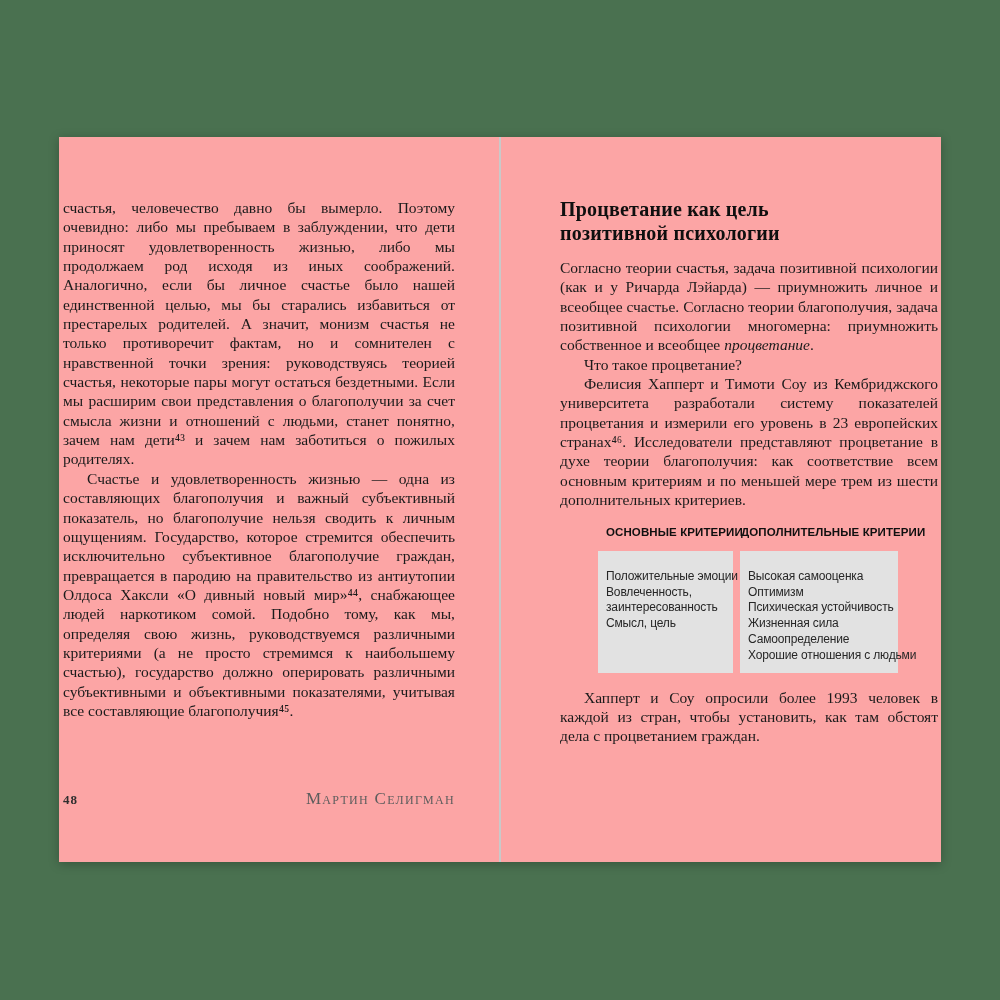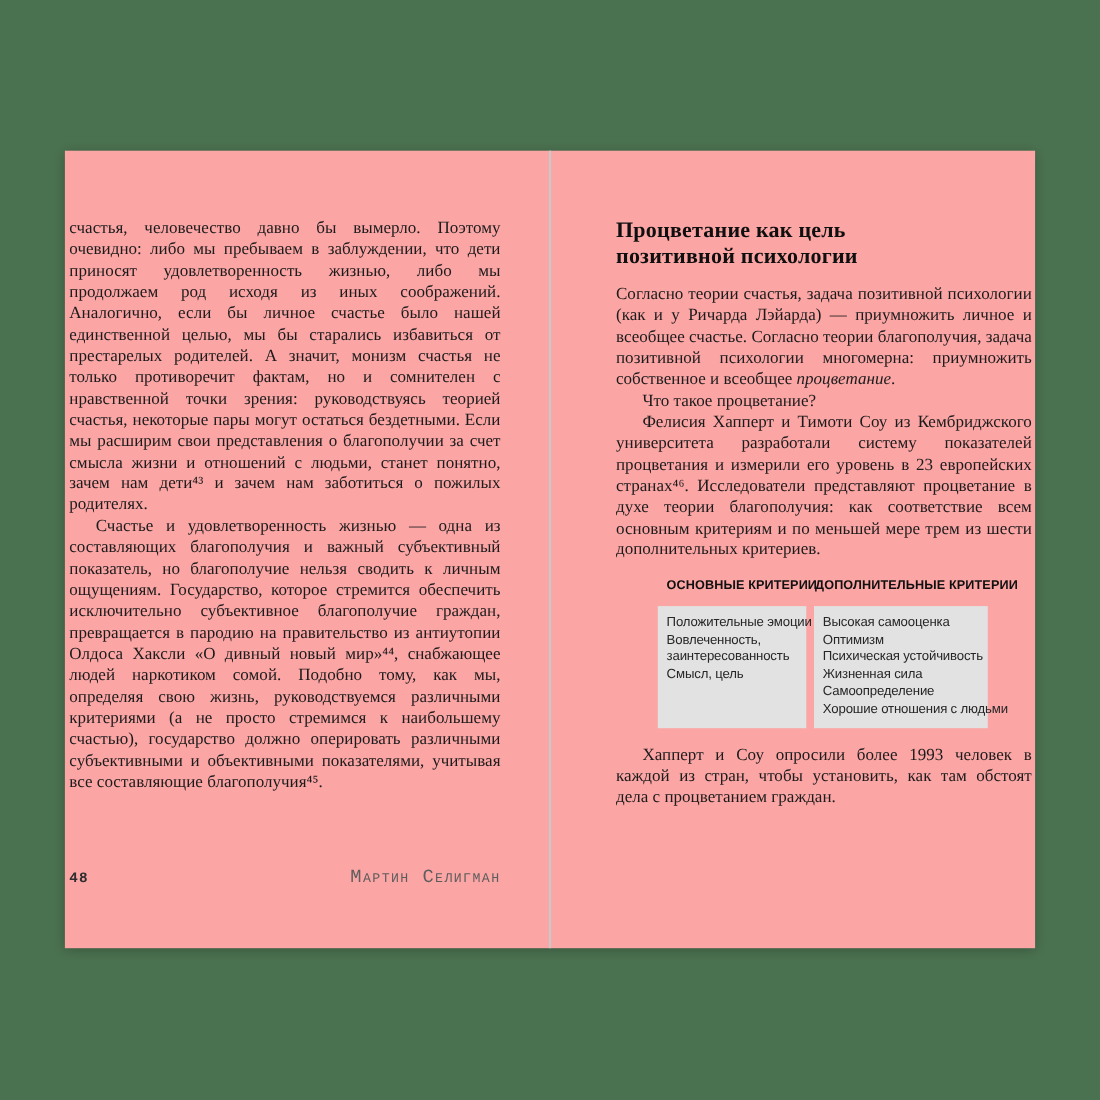--- a/index.html
+++ b/index.html
@@ -43,32 +43,32 @@
   }
   .crit-headers { display:flex; gap:0; margin-bottom:8px; }
   .crit-h {
     font-size:11.5px; font-weight:bold; color:#101010;
     letter-spacing:0.1px; padding-left:8px; box-sizing:border-box;
     white-space:nowrap;
   }
   .crit-body { display:flex; gap:7px; align-items:stretch; }
   .crit-cell {
     background:#e2e2e2; box-sizing:border-box;
-    padding:7px 4px 9px 8px;
+    padding:18px 4px 9px 8px;
     font-size:12px; line-height:15.8px; color:#262626;
     letter-spacing:-0.15px;
   }
   .c1 { width:135px; }
   .c2 { width:158px; }
   .crit-cell div { white-space:nowrap; }
 
   .footer {
     position:absolute; top:652px;
     display:flex; justify-content:space-between; align-items:baseline;
-    font-family:Liberation Mono, monospace;
+    font-family:Liberation Serif, serif;
   }
   .footer-left  { left:4px;   width:392px; }
   .footer-right { left:501px; width:378px; }
   .folio {
     font-weight:bold; font-size:13px; color:#2e2e2e; letter-spacing:1px;
   }
   .running {
     font-variant:small-caps; font-size:17px; color:#5d5d5d;
     letter-spacing:1.3px;
   }

